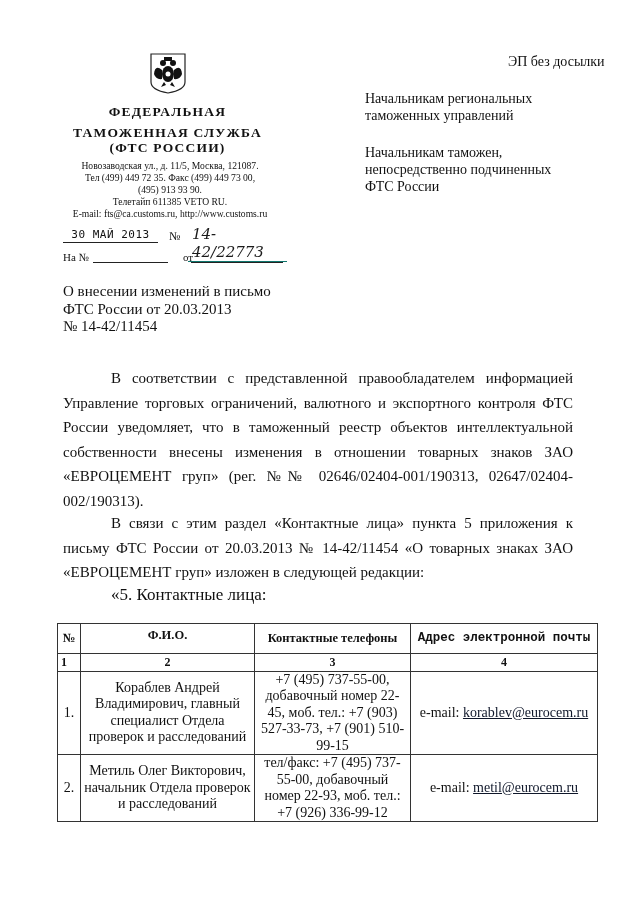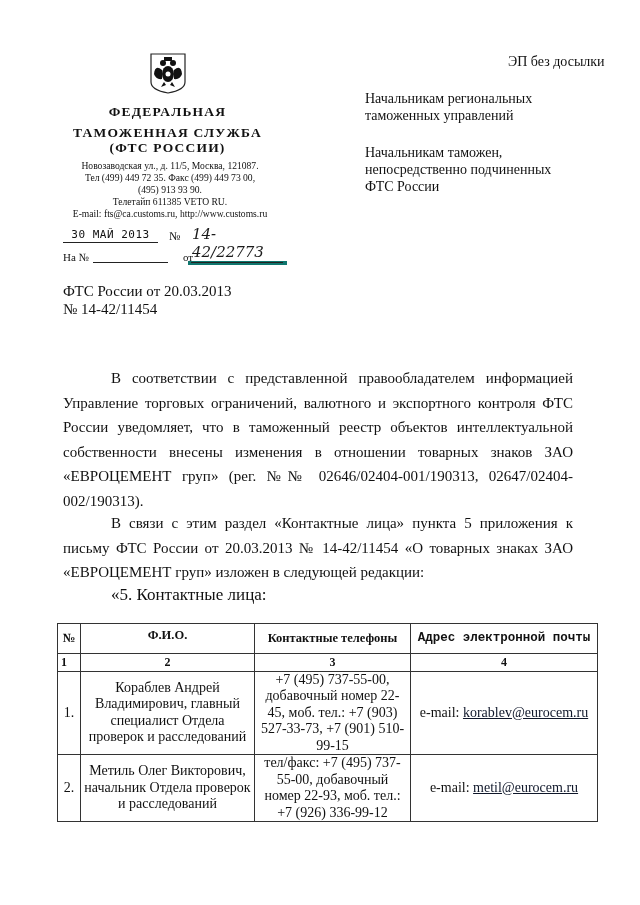--- a/index.html
+++ b/index.html
@@ -17,21 +17,21 @@
   .addr { left: 50px; width: 240px; text-align: center; font-size: 9.6px; line-height: 12px; }
   #addr-block { top: 160px; }
   #addr-block div { white-space: nowrap; }
 
   
   #reg-line { left: 63px; top: 228px; width: 230px; height: 18px; font-size: 11px; }
   #reg-date { position: absolute; left: 0; top: 0; width: 95px; border-bottom: 1px solid #222;
               text-align: center; font-family: "DejaVu Sans Mono", monospace; font-size: 11px;
               letter-spacing: 0.5px; padding-bottom: 1px; }
   #reg-no-label { position: absolute; left: 106px; top: 1px; font-size: 12px; }
-  #reg-no { position: absolute; left: 125px; top: -3px; width: 95px; border-bottom: 4px solid #0f766e;
+  #reg-no { position: absolute; left: 125px; top: -3px; width: 95px; border-bottom: 1px solid #0f766e;
             font-style: italic; font-size: 15px; font-family: "DejaVu Serif", serif; color: #1a1a1a;
             padding-left: 4px; }
   #ref-line { left: 63px; top: 251px; width: 230px; font-size: 11px; }
   #ref-line span { position: absolute; top: 0; }
   .blank { display: inline-block; border-bottom: 1px solid #222; height: 11px; }
   #ref-no-label { left: 0; }
   #ref-no-blank { left: 30px; width: 75px; }
   #ref-from-label { left: 120px; }
   #ref-from-blank { left: 128px; width: 92px; }
 
@@ -116,20 +116,21 @@
   <div>Начальникам региональных</div>
   <div>таможенных управлений</div>
 </div>
 <div id="addressee-2" class="abs addressee">
   <div>Начальникам таможен,</div>
   <div>непосредственно подчиненных</div>
   <div>ФТС России</div>
 </div>
 
 <div id="subject" class="abs">
+  <div>О внесении изменений в письмо</div>
   <div>ФТС России от 20.03.2013</div>
   <div>№ 14-42/11454</div>
 </div>
 
 <div id="para-1" class="abs para"><span class="indent"></span><span>В соответствии с представленной правообладателем информацией Управление торговых ограничений, валютного и экспортного контроля ФТС России уведомляет, что в таможенный реестр объектов интеллектуальной собственности внесены изменения в отношении товарных знаков ЗАО «ЕВРОЦЕМЕНТ груп» (рег. №№ 02646/02404-001/190313, 02647/02404-002/190313).</span></div>
 <div id="para-2" class="abs para"><span class="indent"></span><span>В связи с этим раздел «Контактные лица» пункта 5 приложения к письму ФТС России от 20.03.2013 № 14-42/11454 «О товарных знаках ЗАО «ЕВРОЦЕМЕНТ груп» изложен в следующей редакции:</span></div>
 <div id="para-3" class="abs">«5. Контактные лица:</div>
 
 <table id="contacts-table" class="abs">
   <tbody>

